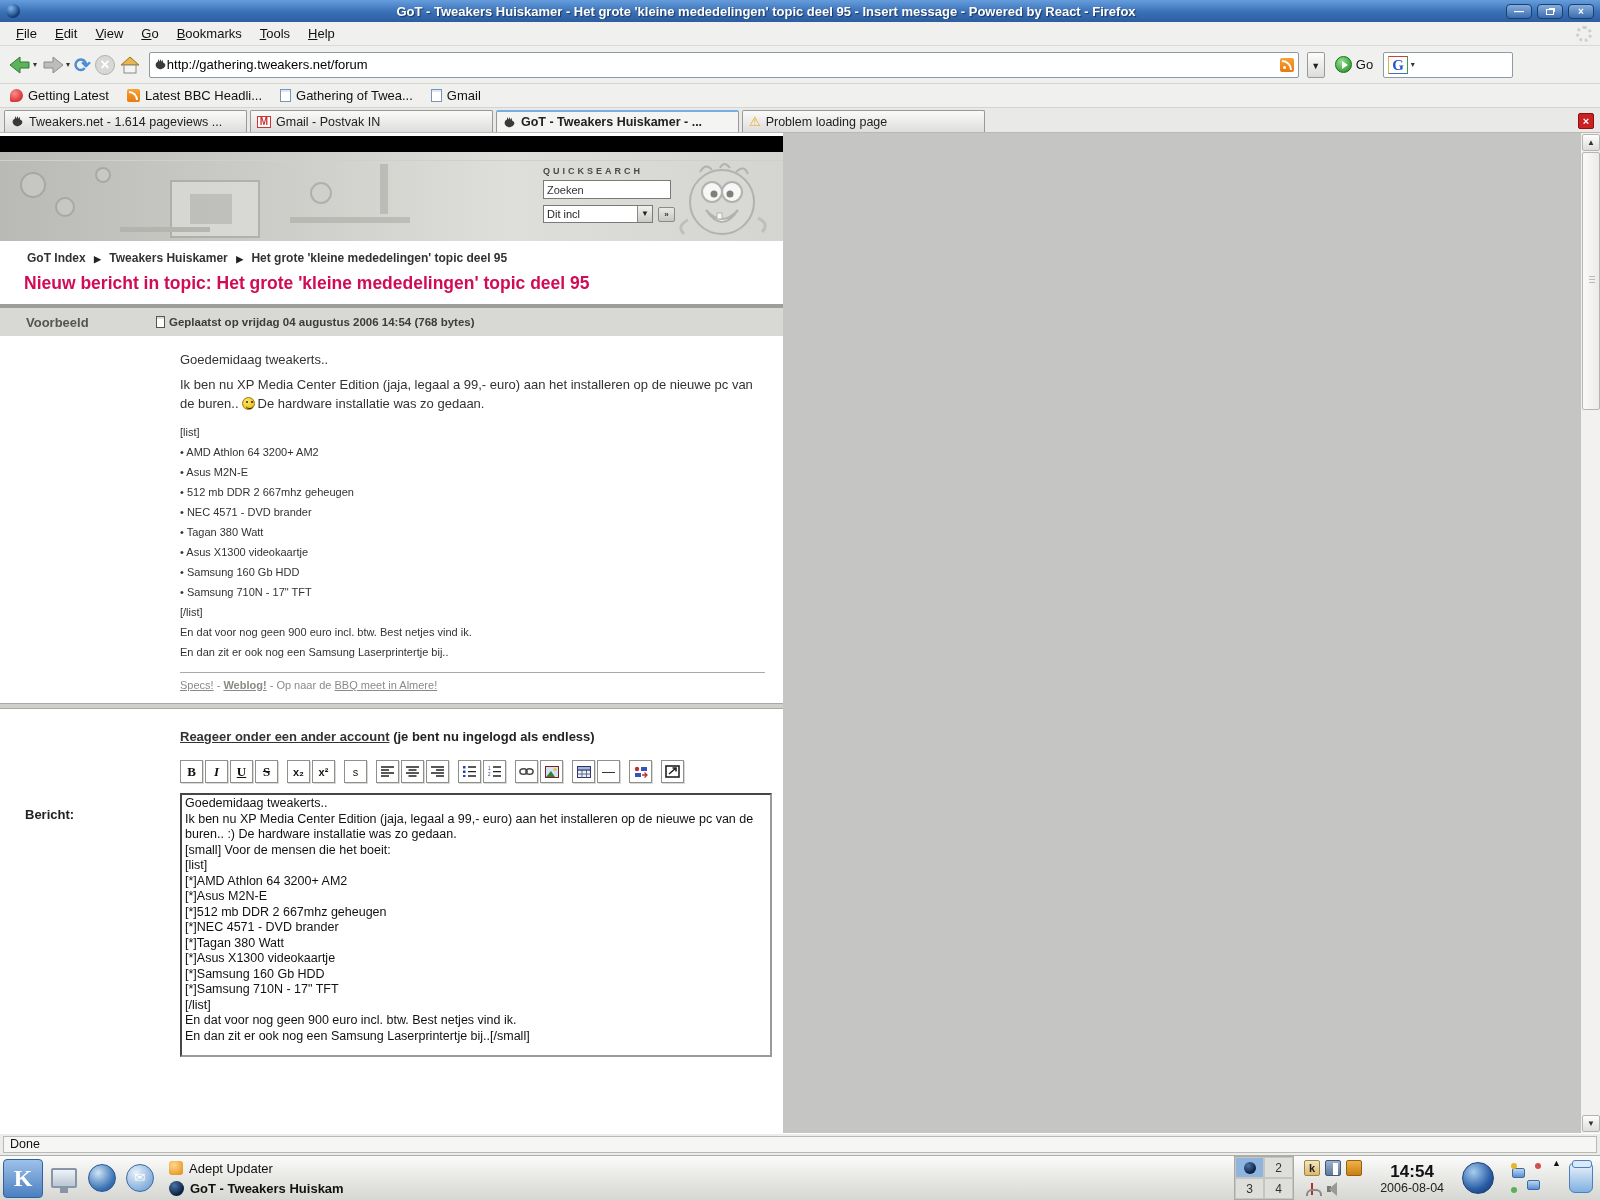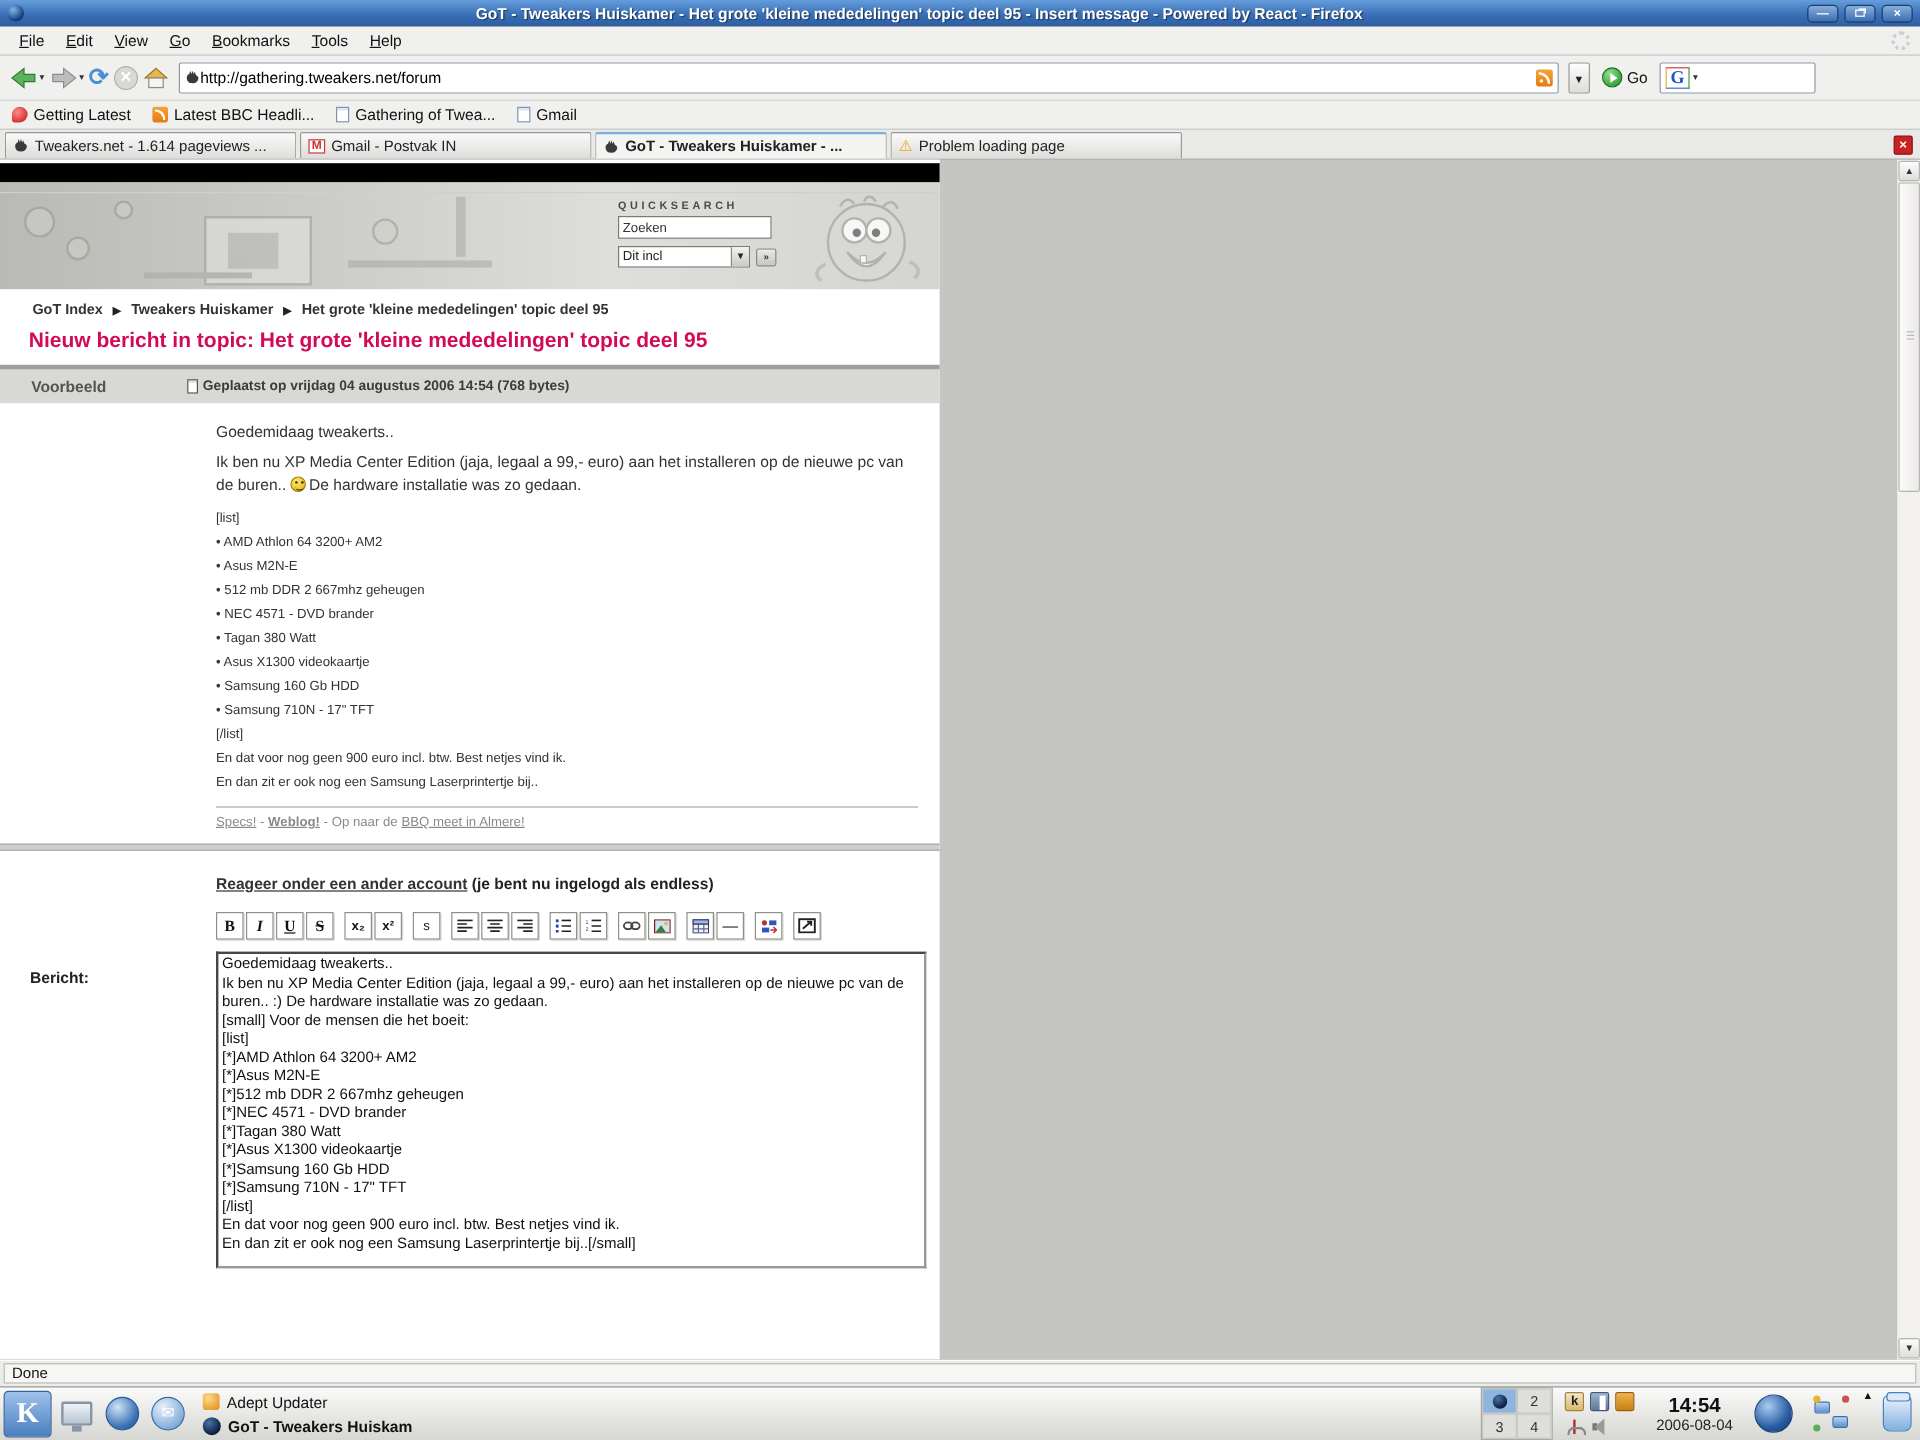--- a/index.html
+++ b/index.html
@@ -1,18 +1,18 @@
 <!DOCTYPE html>
 <html><head>
 <meta charset="utf-8">
 <style>
   * { margin:0; padding:0; box-sizing:border-box; }
   html,body { width:1600px; height:1200px; overflow:hidden; }
   body { font-family:"Liberation Sans", sans-serif; background:#c5c6c3; }
-  .screen { position:relative; width:1600px; height:1200px; background:#0f172a; }
+  .screen { position:relative; width:1600px; height:1200px; background:#86efac; }
 
   
   .titlebar { position:absolute; left:0; top:0; width:1600px; height:22px;
     background:linear-gradient(#659ddc, #3a70b6 55%, #2d5da1);
     display:flex; align-items:center; padding:0 6px; }
   .ff-icon { width:14px; height:14px; border-radius:50%;
     background:radial-gradient(circle at 35% 30%, #7fb6ee, #123a77 70%); margin-right:6px; flex:0 0 auto; }
   .win-title { flex:1; text-align:center; color:#fff; font-weight:bold; font-size:13px;
     text-shadow:1px 1px 1px rgba(0,0,0,.5); white-space:nowrap; overflow:hidden; }
   .win-btns { display:flex; gap:5px; }
@@ -101,21 +101,21 @@
     text-shadow:-1px -1px 0 #000, 1px -1px 0 #000, -1px 1px 0 #000, 1px 1px 0 #000; letter-spacing:0.5px; }
   .got-logo b { font-weight:bold; }
   .got-logo-line { position:absolute; left:0; top:24px; width:783px; height:1px; background:#cfcfcf; z-index:2; }
 
   .banner { height:89px; background:linear-gradient(90deg,#b9bab6 0%, #cfd0cc 40%, #dedfdb 65%, #d4d5d1 100%); position:relative; overflow:hidden; }
   .mobo { position:absolute; left:0; top:0; width:470px; height:89px; opacity:.55; }
   .mobo .socket { position:absolute; left:170px; top:28px; width:90px; height:58px; background:#e4e4e0; border:2px solid #9c9c98; }
   .mobo .socket::after { content:""; position:absolute; left:18px; top:12px; width:42px; height:30px; background:#b8b8b4; }
   .mobo .cap { position:absolute; border-radius:50%; background:#cfcfcb; border:2px solid #97978f; }
   .mobo .slot { position:absolute; background:#a8a8a2; }
-  .qs { position:absolute; left:515px; top:14px; width:150px; }
+  .qs { position:absolute; left:543px; top:14px; width:150px; }
   .qs-label { font-size:9px; letter-spacing:3px; font-weight:bold; color:#4a4a46; margin-bottom:4px; }
   .qs-input { width:128px; height:19px; border:1px solid #7a7a76; background:#fff; font-size:11px;
     padding:0 3px; color:#333; font-family:"Liberation Sans",sans-serif; display:block; }
   .qs-row { display:flex; align-items:center; gap:5px; margin-top:6px; }
   .qs-select { width:110px; height:18px; border:1px solid #7a7a76; background:#fff; font-size:11px; color:#222;
     display:flex; align-items:center; justify-content:space-between; padding-left:3px; }
   .qs-select .dd { width:15px; height:16px; background:linear-gradient(#f2f2f0,#c9c9c5); border-left:1px solid #8a8a86;
     font-size:8px; text-align:center; line-height:16px; color:#222; }
   .qs-go { width:17px; height:15px; background:linear-gradient(#e9e9e5,#c6c6c2); border:1px solid #8a8a86;
     border-radius:2px; font-size:8px; font-weight:bold; text-align:center; line-height:13px; color:#333; }

